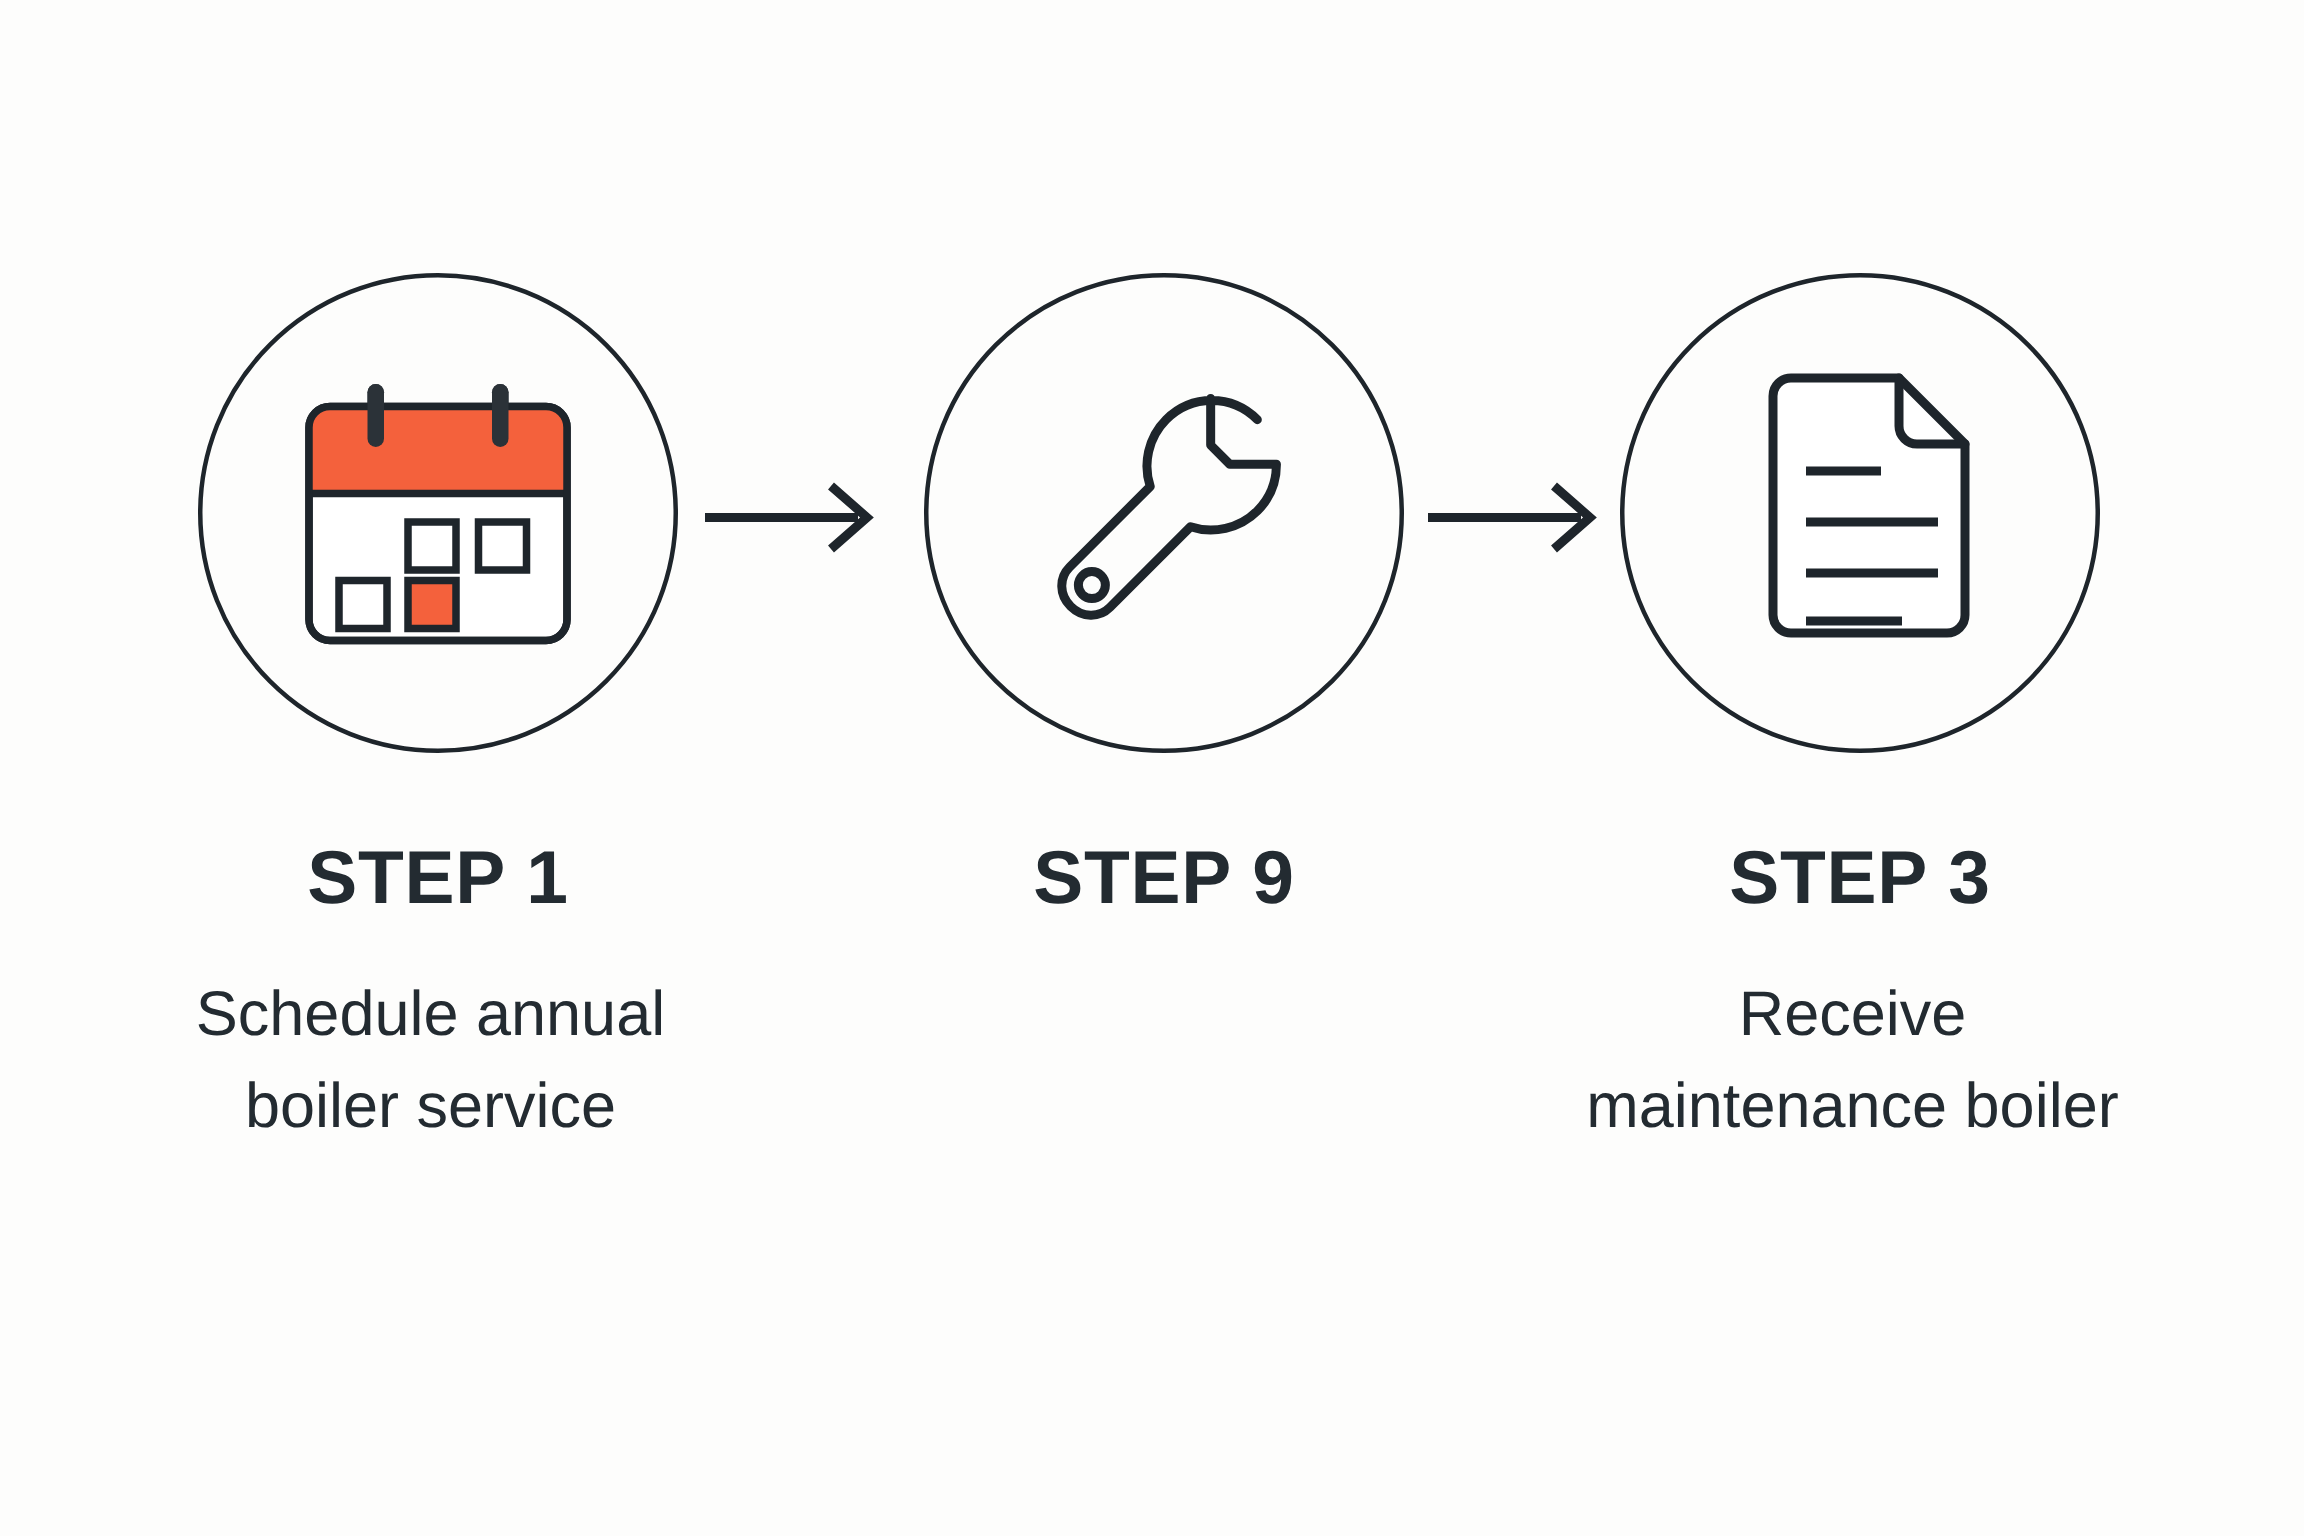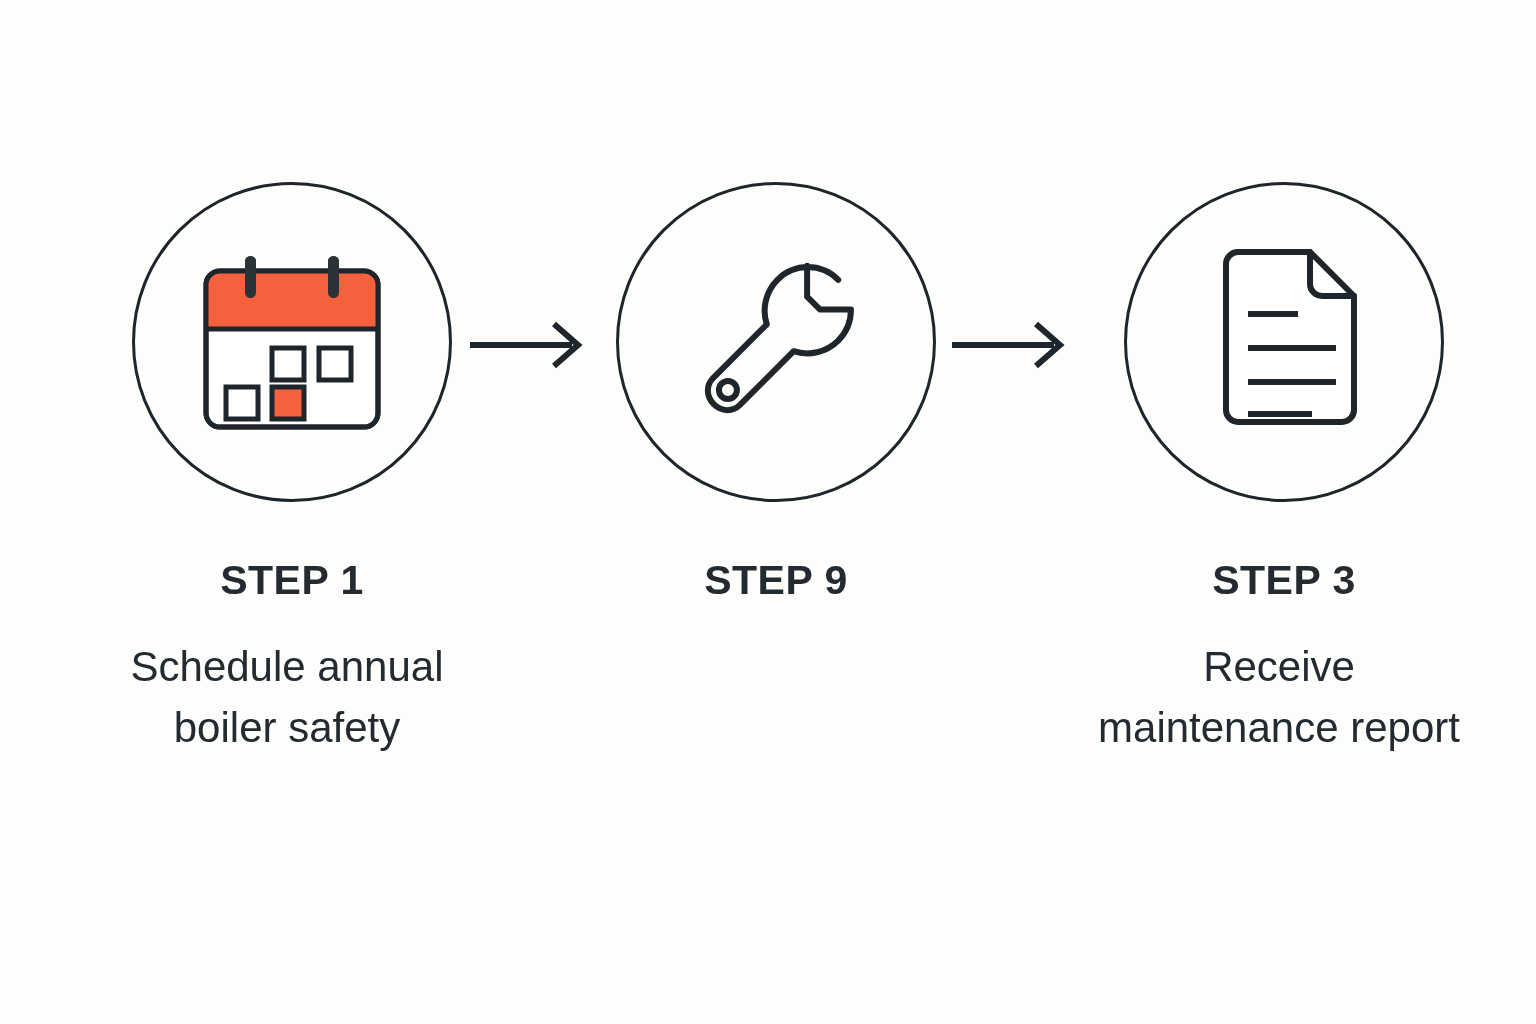--- a/index.html
+++ b/index.html
@@ -25,38 +25,38 @@
   .step {
     position: absolute;
     top: 182px;
     width: 360px;
     display: flex;
     flex-direction: column;
     align-items: center;
   }
   .step-1 { left: 112px; }
   .step-2 { left: 596px; }
-  .step-3 { left: 1104px; }
+  .step-3 { left: 1060px; }
 
   .icon-circle {
     width: 320px;
     height: 320px;
     border-radius: 50%;
     border: 3px solid #1e252b;
     background: #fdfdfc;
     display: flex;
     align-items: center;
     justify-content: center;
     box-sizing: border-box;
   }
   .icon-circle svg { display: block; }
 
   .step-label {
     margin-top: 58px;
-    font-size: 41px;
+    font-size: 50px;
     font-weight: bold;
     letter-spacing: 0.5px;
     color: #232b31;
     line-height: 1;
     text-align: right;
   }
 
   .step-desc {
     margin-top: 36px;
     font-size: 42px;
@@ -102,21 +102,21 @@
 
           <rect x="80" y="106" width="32" height="32" fill="#ffffff" stroke="#1e252b" stroke-width="5"></rect>
           <rect x="127" y="106" width="32" height="32" fill="#ffffff" stroke="#1e252b" stroke-width="5"></rect>
 
           <rect x="34" y="145" width="32" height="32" fill="#ffffff" stroke="#1e252b" stroke-width="5"></rect>
           <rect x="80" y="145" width="32" height="32" fill="#f4613c" stroke="#1e252b" stroke-width="5"></rect>
         </svg>
       </span>
     </div>
     <div class="step-label">STEP 1</div>
-    <div class="step-desc">Schedule annual boiler safety</div>
+    <div class="step-desc">Schedule annual boiler service</div>
   </div>
 
   <div class="arrow arrow-1">
     <svg width="120" height="54" viewBox="0 0 120 54" fill="none" xmlns="http://www.w3.org/2000/svg">
       <line x1="2" y1="27" x2="104" y2="27" stroke="#1e252b" stroke-width="6" stroke-linecap="butt"></line>
       <polyline points="86,6 110,27 86,48" fill="none" stroke="#1e252b" stroke-width="6" stroke-linejoin="miter" stroke-linecap="butt"></polyline>
     </svg>
   </div>
 
   <div class="step step-2">
@@ -169,16 +169,16 @@
           <path d="M126 10 v32 a12 12 0 0 0 12 12 h32" fill="none" stroke="#1e252b" stroke-width="6" stroke-linejoin="round" stroke-linecap="round"></path>
 
           <line x1="64" y1="72" x2="114" y2="72" stroke="#1e252b" stroke-width="6" stroke-linecap="butt"></line>
           <line x1="64" y1="106" x2="152" y2="106" stroke="#1e252b" stroke-width="6" stroke-linecap="butt"></line>
           <line x1="64" y1="140" x2="152" y2="140" stroke="#1e252b" stroke-width="6" stroke-linecap="butt"></line>
           <line x1="64" y1="172" x2="128" y2="172" stroke="#1e252b" stroke-width="6" stroke-linecap="butt"></line>
         </svg>
       </span>
     </div>
     <div class="step-label">STEP 3</div>
-    <div class="step-desc">Receive maintenance report</div>
+    <div class="step-desc">Receive maintenance boiler</div>
   </div>
 
 </div>
 
 </body></html>

